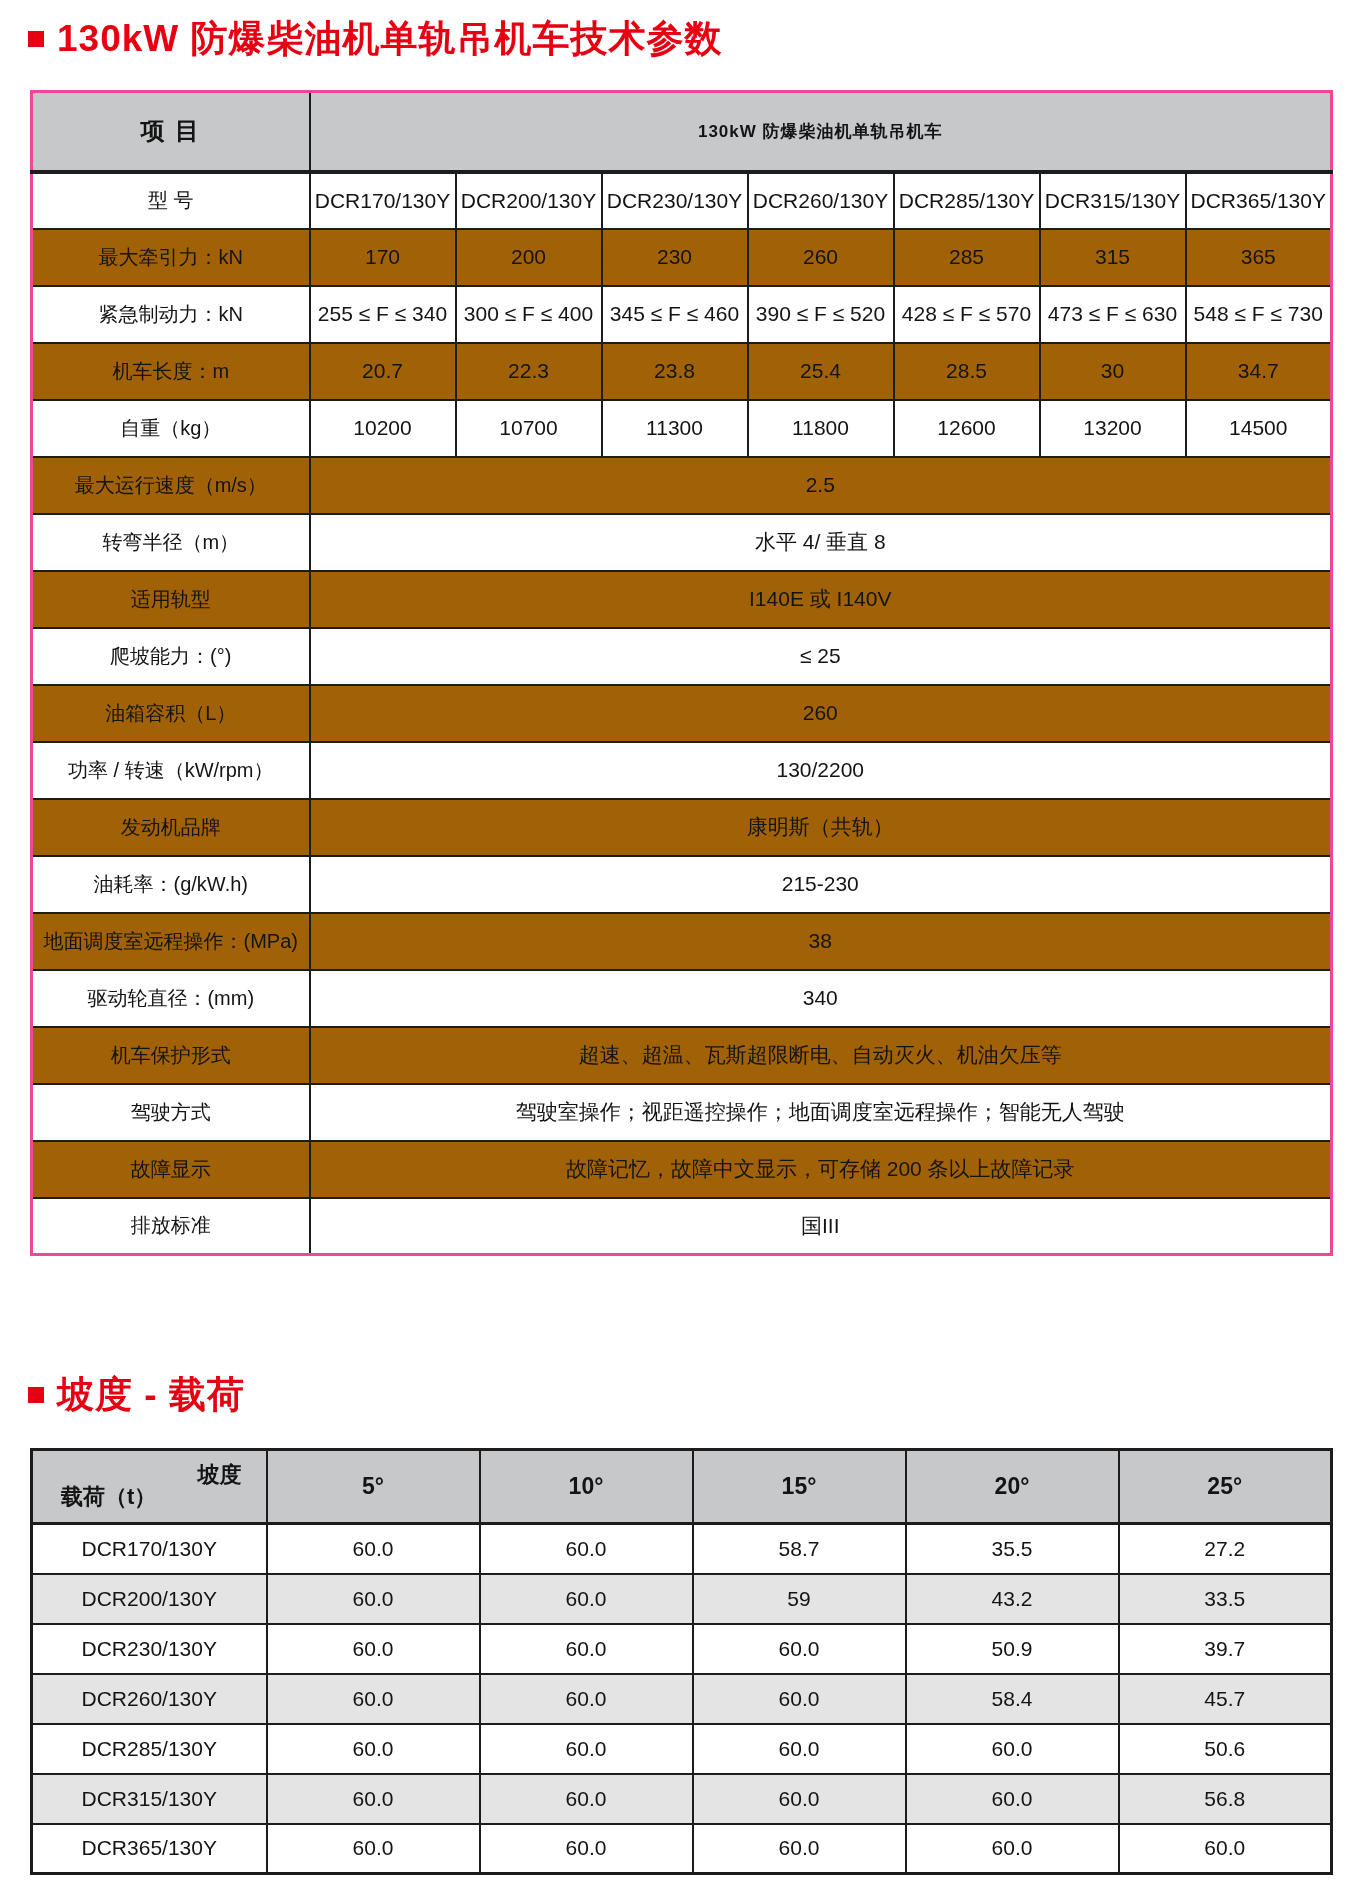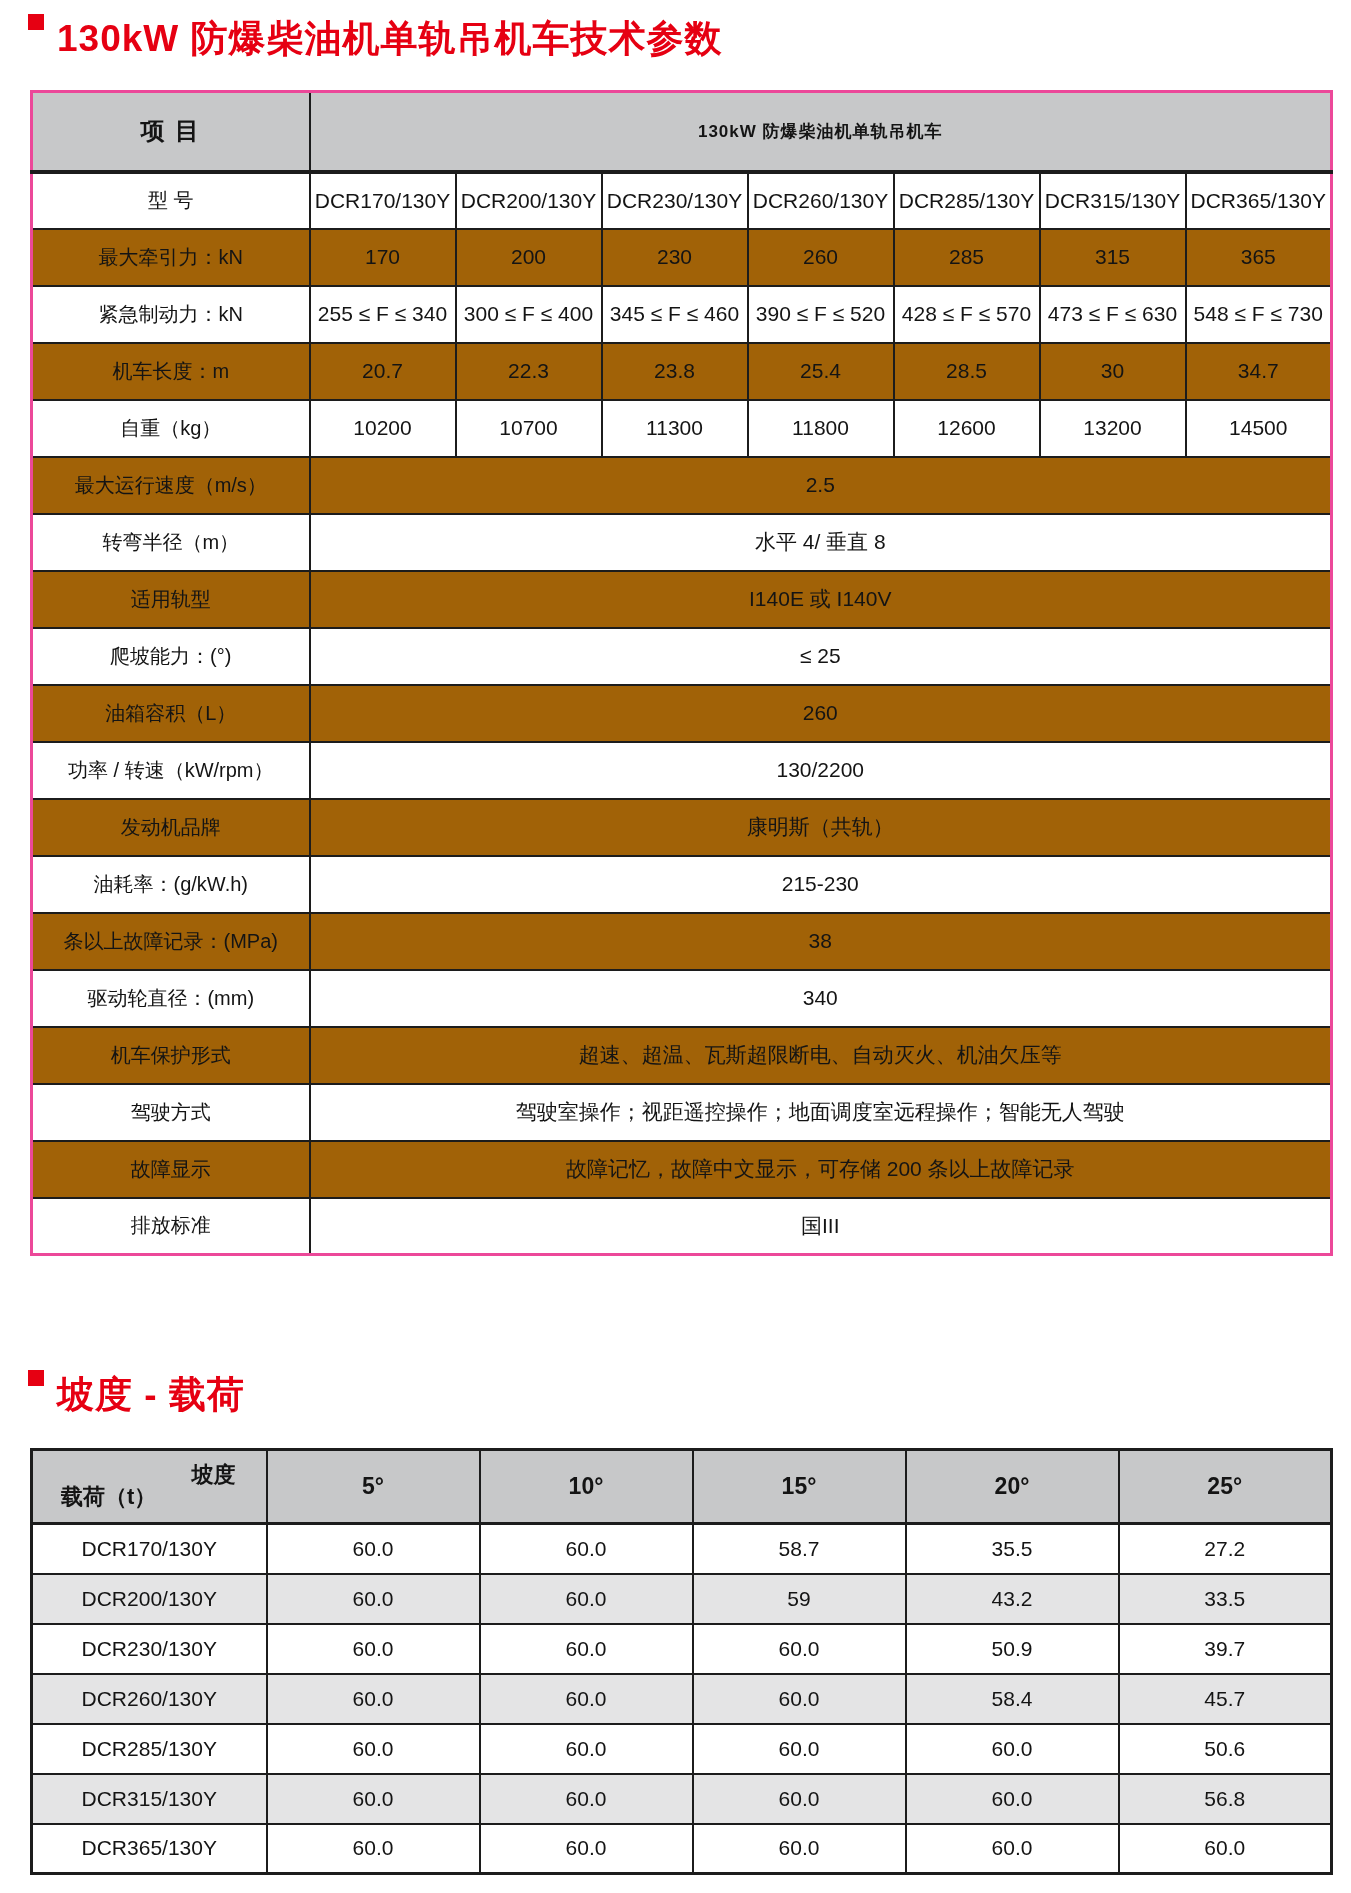--- a/index.html
+++ b/index.html
@@ -1,21 +1,21 @@
 <!DOCTYPE html>
 <html><head>
 <meta charset="utf-8">
 <style>
   html,body{margin:0;padding:0}
   body{
     width:1351px;min-height:1893px;background:#ffffff;
     font-family:"Liberation Sans","DejaVu Sans",sans-serif;color:#141414;
   }
   .sec-title{
-    display:flex;align-items:flex-start;margin:0 0 0 28px;
+    display:flex;align-items:center;margin:0 0 0 28px;
     color:#e60012;font-weight:bold;font-size:37px;letter-spacing:1px;
     font-family:"Liberation Sans","DejaVu Sans",sans-serif;
   }
   .sec-title .bullet{width:16px;height:16px;background:#e60012;margin-right:13px;flex:none;display:inline-block}
   #title1{padding-top:14px}
   #title2{margin-top:114px}
 
   table{border-collapse:collapse;table-layout:fixed}
   .spec{margin:26px 0 12px 30px;width:1300px;border:3px solid #ec4899}
   .slope{margin:28px 0 0 30px;width:1300px;border:3px solid #1c1c1c}
@@ -39,21 +39,21 @@
   tr.hdr2 td{background:#c7c8c9;border-bottom:3px solid #1c1c1c;font-weight:bold;font-size:23px}
   tr.g2 td{background:#e4e4e5}
   td.corner{
     position:relative;
     background:linear-gradient(to bottom right,
       #c7c8c9 calc(50% - 1.5px),
       #1c1c1c calc(50% - 1.5px),
       #1c1c1c calc(50% + 1.5px),
       #c7c8c9 calc(50% + 1.5px));
   }
-  td.corner .c-top{position:absolute;top:9px;right:30px;font-size:22px;font-weight:bold}
+  td.corner .c-top{position:absolute;top:9px;right:24px;font-size:22px;font-weight:bold}
   td.corner .c-bot{position:absolute;bottom:10px;left:28px;font-size:22px;font-weight:bold}
 </style>
 </head>
 <body>
 
 <div>
 
   <h1 id="title1" class="sec-title">
     <span class="bullet"></span>
     <span>130kW 防爆柴油机单轨吊机车技术参数</span>
@@ -151,21 +151,21 @@
         </tr>
         <tr class="g">
           <td class="lbl">发动机品牌</td>
           <td colspan="7">康明斯（共轨）</td>
         </tr>
         <tr class="w">
           <td class="lbl">油耗率：(g/kW.h)</td>
           <td colspan="7">215-230</td>
         </tr>
         <tr class="g">
-          <td class="lbl">条以上故障记录：(MPa)</td>
+          <td class="lbl">地面调度室远程操作：(MPa)</td>
           <td colspan="7">38</td>
         </tr>
         <tr class="w">
           <td class="lbl">驱动轮直径：(mm)</td>
           <td colspan="7">340</td>
         </tr>
         <tr class="g">
           <td class="lbl">机车保护形式</td>
           <td colspan="7">超速、超温、瓦斯超限断电、自动灭火、机油欠压等</td>
         </tr>

